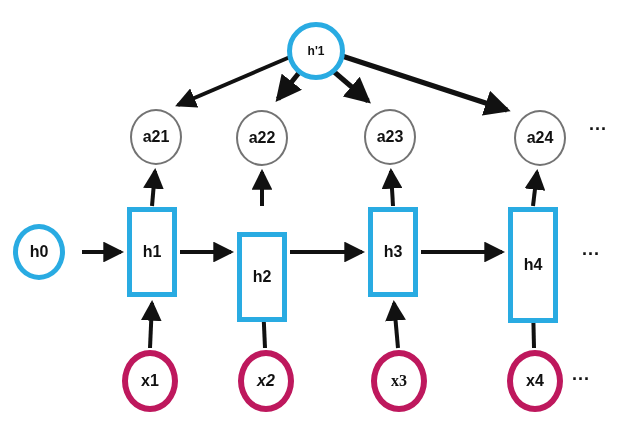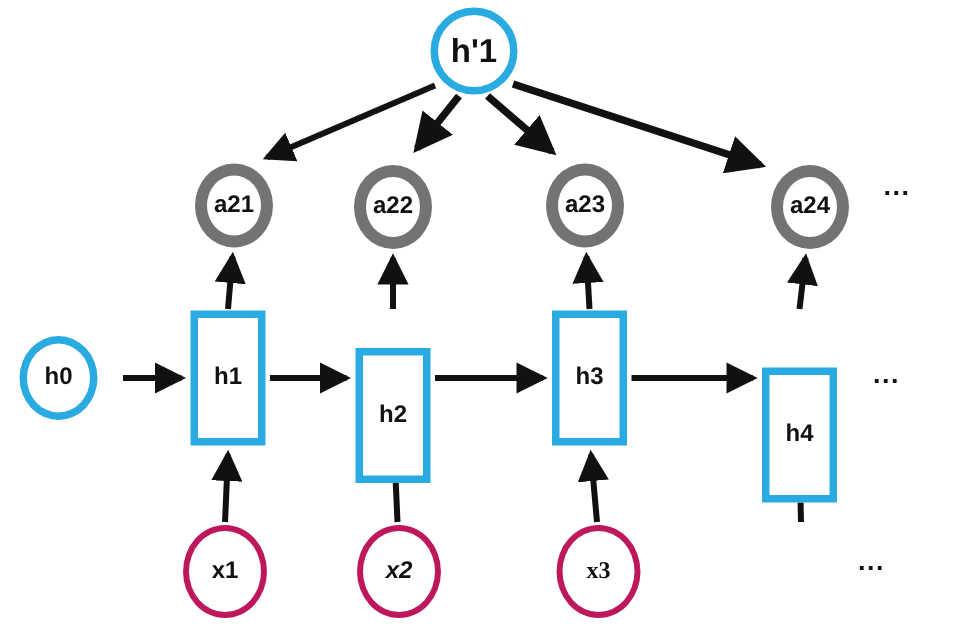--- a/index.html
+++ b/index.html
@@ -23,39 +23,39 @@
     align-items: center;
     justify-content: center;
     background: #ffffff;
     font-weight: bold;
     color: #111111;
     font-size: 16px;
     letter-spacing: 0px;
   }
   .circle { border-radius: 50%; }
   .cyan   { border: 5px solid #29ABE2; }
-  .purple { border: 8px solid #737373; }
-  .red    { border: 4px solid #be185d; }
+  .purple { border: 2px solid #737373; }
+  .red    { border: 6px solid #be185d; }
   .rect   { border: 5px solid #29ABE2; }
 
   
-  .n-hp1 { left: 287px; top: 5px;  width: 58px; height: 58px; font-size: 22px; }
+  .n-hp1 { left: 287px; top: 22px;  width: 58px; height: 58px; font-size: 12px; }
 
   
   .n-a21 { left: 130px; top: 109px; width: 52px; height: 56px; }
   .n-a22 { left: 236px; top: 110px; width: 52px; height: 56px; }
   .n-a23 { left: 364px; top: 109px; width: 52px; height: 56px; justify-content: center; }
   .n-a24 { left: 514px; top: 110px; width: 52px; height: 56px; }
 
   
   .n-h0 { left: 13px;  top: 224px; width: 52px; height: 56px; }
   .n-h1 { left: 127px; top: 207px; width: 50px; height: 90px; }
   .n-h2 { left: 237px; top: 207px; width: 50px; height: 90px; margin-top: 25px; }
   .n-h3 { left: 368px; top: 207px; width: 50px; height: 90px; }
-  .n-h4 { left: 508px; top: 207px; width: 50px; height: 90px; margin-top: 38px; }
+  .n-h4 { left: 508px; top: 207px; width: 50px; height: 116px; }
 
   
   .n-x1 { left: 122px; top: 350px; width: 56px; height: 62px; }
   .n-x2 { left: 238px; top: 350px; width: 56px; height: 62px; font-style: italic; }
   .n-x3 { left: 371px; top: 350px; width: 56px; height: 62px; font-family: Liberation Serif, serif; }
   .n-x4 { left: 507px; top: 350px; width: 56px; height: 62px; }
 
   .ellipsis {
     position: absolute;
     font-weight: bold;
@@ -140,18 +140,21 @@
 
   <div class="node circle red n-x1">
     <span>x1</span>
   </div>
   <div class="node circle red n-x2">
     <span>x2</span>
   </div>
   <div class="node circle red n-x3">
     <span>x3</span>
   </div>
+  <div class="node circle red n-x4">
+    <span>x4</span>
+  </div>
 
   <div class="ellipsis e-a">...</div>
   <div class="ellipsis e-h">...</div>
   <div class="ellipsis e-x">...</div>
 
 </div>
 
 </body></html>

